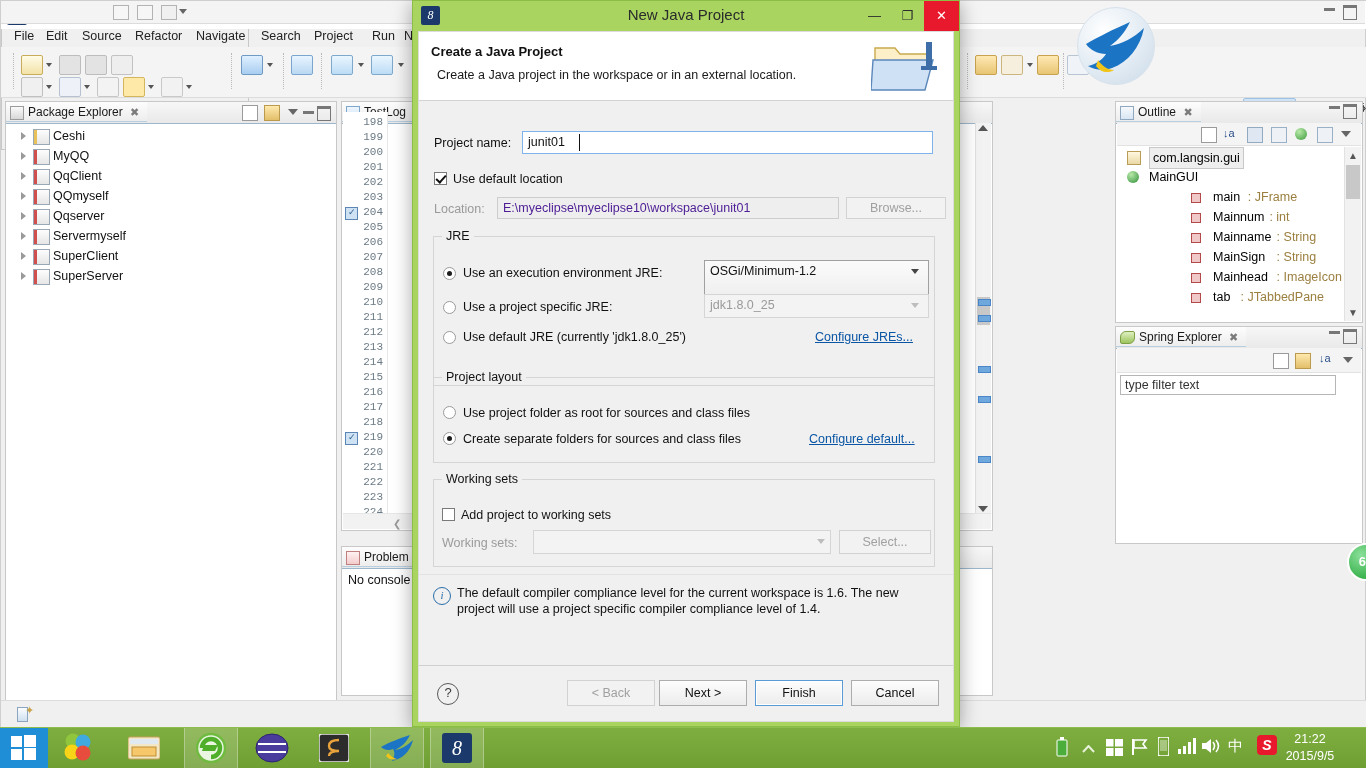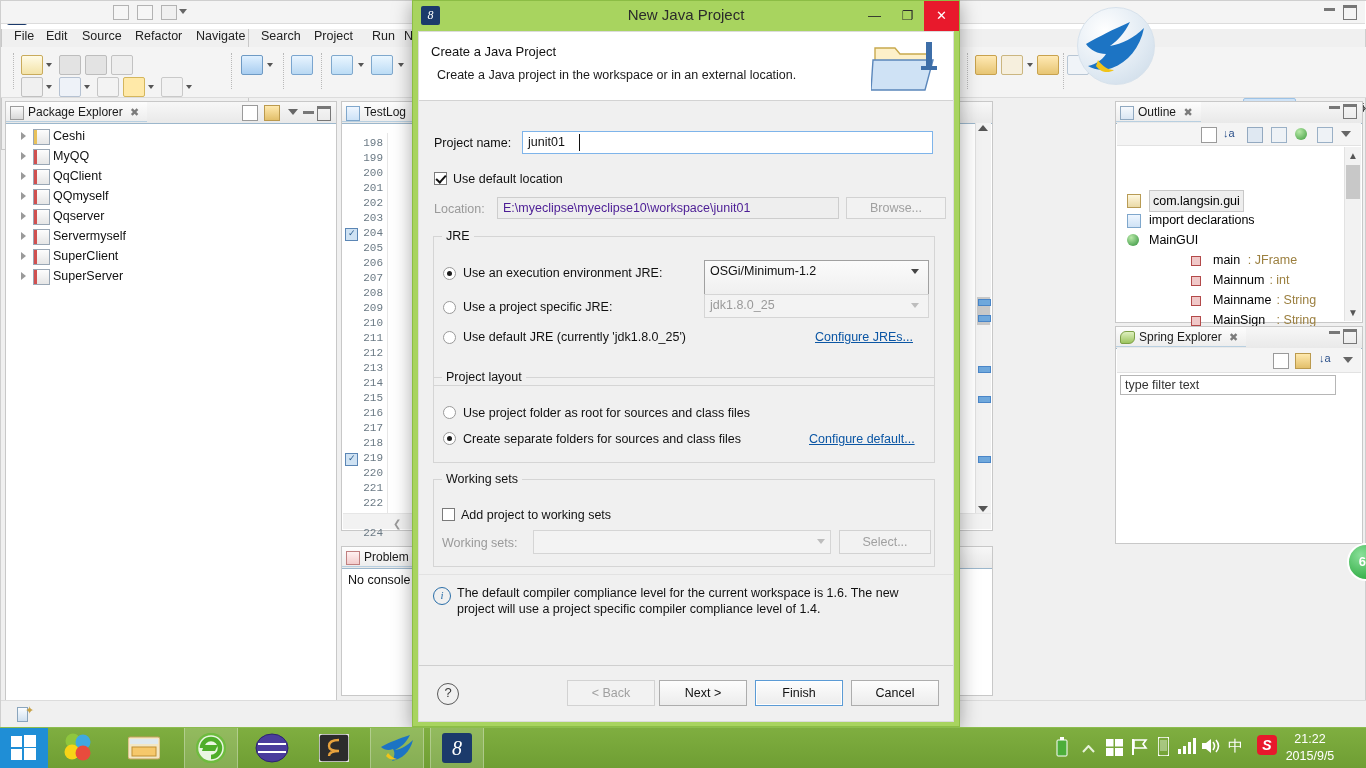--- a/index.html
+++ b/index.html
@@ -43,21 +43,21 @@
 
   
   #pkg-explorer{left:4px;top:100px;width:332px;height:700px;}
   .tree-row{position:relative;height:20px;line-height:20px;padding-left:14px;font-size:12.5px;color:#111;white-space:nowrap;}
   .arrow{position:absolute;left:14px;top:6px;width:0;height:0;border-top:4px solid transparent;border-bottom:4px solid transparent;border-left:5px solid #9a9a9a;}
   .prj-icon{position:absolute;left:26px;top:3px;width:15px;height:14px;}
   .tree-label{position:absolute;left:46px;top:0;}
 
   
   #editor{left:340px;top:100px;width:652px;height:430px;}
-  #gutter{position:absolute;left:1px;top:31px;width:44px;bottom:1px;background:#fff;border-right:1px solid #e6e6e6;}
+  #gutter{position:absolute;left:1px;top:10px;width:44px;bottom:1px;background:#fff;border-right:1px solid #e6e6e6;}
   .lnum{position:absolute;right:4px;font-family:"Liberation Mono",monospace;font-size:11px;color:#6b7a85;}
   .gmark{position:absolute;left:2px;width:11px;height:11px;background:#cfe2f3;border:1px solid #5b86b5;}
   .vscroll{position:absolute;right:1px;top:21px;width:15px;bottom:16px;background:#f2f2f2;border-left:1px solid #e0e0e0;}
   .vthumb{position:absolute;left:1px;width:13px;background:#c8c8c8;}
   .smark{position:absolute;right:0px;width:11px;height:5px;background:#6fa8dc;border:1px solid #4a86c8;}
   .hscroll{position:absolute;left:1px;right:1px;bottom:1px;height:15px;background:#f2f2f2;border-top:1px solid #e6e6e6;}
 
   
   #console{left:340px;top:545px;width:652px;height:150px;}
   #console .cmsg{position:absolute;left:6px;top:26px;font-size:12.5px;color:#111;}
@@ -102,21 +102,21 @@
   #dlg-title{position:absolute;left:0;top:0;width:546px;height:30px;}
   #dlg-title-text{position:absolute;left:0;top:5px;width:546px;text-align:center;font-size:15px;color:#2b2b2b;}
   .dlg-ico{position:absolute;left:8px;top:5px;width:19px;height:19px;background:#1b3a6b;border-radius:2px;
      color:#fff;font-size:12px;font-style:italic;text-align:center;line-height:19px;font-family:"Liberation Serif",serif;}
   .dbtn{position:absolute;top:0;width:33px;height:30px;text-align:center;line-height:30px;font-size:13px;color:#2b2b2b;}
   #dmin{right:68px;} #dmax{right:35px;}
   #dclose{right:0px;width:35px;background:#e8192c;color:#fff;}
 
   #dlg-body{position:absolute;left:5px;top:30px;width:536px;height:691px;background:#f0f0f0;border:1px solid #dcdcdc;box-sizing:border-box;}
   #dlg-head{position:absolute;left:0;top:0;width:534px;height:68px;background:#ffffff;border-bottom:1px solid #d3d3d3;}
-  #dlg-head h1{margin:0;position:absolute;left:12px;top:12px;font-size:13px;font-weight:normal;color:#111;}
+  #dlg-head h1{margin:0;position:absolute;left:12px;top:12px;font-size:13px;font-weight:bold;color:#111;}
   #dlg-head p{margin:0;position:absolute;left:18px;top:36px;font-size:12.5px;color:#1a1a1a;}
   #head-img{position:absolute;right:10px;top:8px;width:72px;height:54px;}
 
   .lbl{position:absolute;font-size:12.5px;color:#111;}
   .lbl-dis{color:#9a9a9a;}
   .txtin{position:absolute;background:#fff;border:1px solid #7eb4ea;font-size:12.5px;color:#111;padding:3px 5px;box-sizing:border-box;}
   .txtin-dis{background:#eeeeee;border:1px solid #cdcdcd;color:#4c1d95;}
   .btn{position:absolute;background:linear-gradient(#fdfdfd,#ececec);border:1px solid #adadad;font-size:12.5px;color:#111;
      text-align:center;box-sizing:border-box;}
   .btn-dis{color:#a0a0a0;border-color:#d2d2d2;background:#f2f2f2;}
@@ -364,28 +364,24 @@
 
     <div class="ol-tb">
       <div class="abs" style="left:84px;top:4px;width:14px;height:14px;border:1px solid #9a9a9a;background:#fff"></div>
       <div class="abs" style="left:106px;top:4px;font-size:11px;color:#2a4f8a">↓a</div>
       <div class="abs" style="left:130px;top:4px;width:14px;height:14px;background:#dfe8f2;border:1px solid #93a9c0"></div>
       <div class="abs" style="left:154px;top:4px;width:14px;height:14px;background:#eef2f6;border:1px solid #9ab0c6"></div>
       <div class="abs" style="left:178px;top:5px;width:12px;height:12px;border-radius:50%;background:radial-gradient(circle at 35% 30%,#b8e9a8,#3e9c3e)"></div>
       <div class="abs" style="left:200px;top:4px;width:14px;height:14px;background:#eef2f6;border:1px solid #9ab0c6"></div>
       <div class="abs" style="left:224px;top:8px;width:0;height:0;border-left:5px solid transparent;border-right:5px solid transparent;border-top:6px solid #666"></div>
     </div>
-    <div id="outline-tree" class="abs" style="left:1px;top:45px;right:10px;margin-top:43px;">
+    <div id="outline-tree" class="abs" style="left:1px;top:45px;right:10px;">
         <div class="ol-row">
           <span class="ol-ico" style="left: 10px; background: linear-gradient(rgb(255, 248, 224), rgb(234, 217, 166)); border: 1px solid rgb(184, 155, 85);"></span>
           <span class="ol-text" style="left: 32px; background: rgb(238, 238, 238); border: 1px solid rgb(200, 200, 200); padding: 0px 3px;">com.langsin.gui</span>
-        </div>
-        <div class="ol-row">
-          <span class="ol-ico" style="left: 10px; background: linear-gradient(rgb(238, 246, 255), rgb(207, 226, 245)); border: 1px solid rgb(127, 167, 204);"></span>
-          <span class="ol-text" style="left: 32px;">import declarations</span>
         </div>
         <div class="ol-row">
           <span class="ol-ico" style="left: 10px; background: radial-gradient(circle at 35% 30%, rgb(184, 233, 168), rgb(47, 143, 58)); border-radius: 50%;"></span>
           <span class="ol-text" style="left: 32px;">MainGUI</span>
         </div>
         <div class="ol-row">
           <span class="ol-ico" style="left: 74px; width: 8px; height: 8px; top: 6px; background: rgb(240, 200, 200); border: 1px solid rgb(179, 74, 74);"></span>
           <span class="ol-text" style="left: 96px;">main</span>
           <span class="ol-text typ" style="left: 130.8px;">: JFrame</span>
         </div>

